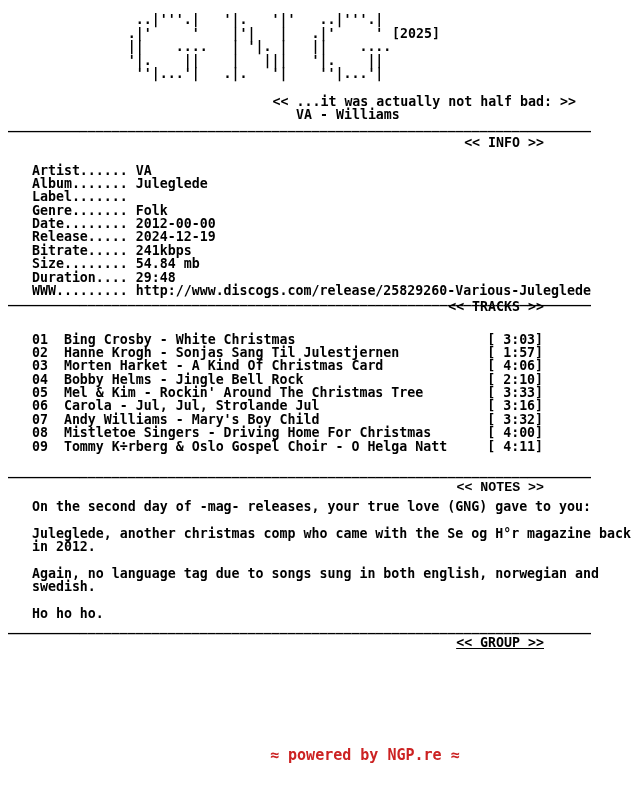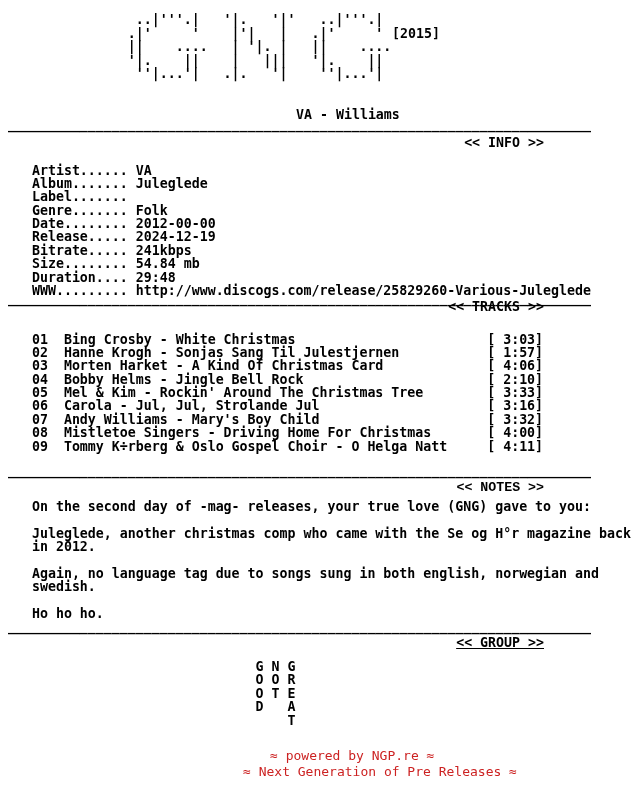--- a/index.html
+++ b/index.html
@@ -10,59 +10,54 @@
     font-weight:bold; font-size:13.288px; line-height:13.4px;
   }
   .blk { position:absolute; margin:0; white-space:pre; font:inherit; }
   .row { white-space:pre; height:13.4px; }
   .hdr { position:absolute; right:96px; white-space:pre; }
   .tag1 { position:absolute; right:64px; top:95px; white-space:pre; }
   .tag2 { position:absolute; left:296px; top:108.4px; white-space:pre; }
   .year { position:absolute; left:392px; top:27px; white-space:pre; }
   .footer-line {
     position:absolute; white-space:pre;
-    font-family:"DejaVu Sans Mono", monospace; font-weight:normal;
-    font-size:13px; line-height:13px;
+    font-family:"DejaVu Sans Mono", monospace; font-weight:bold;
+    font-size:15px; line-height:13px;
   }
 </style>
 </head>
 <body>
 
 <div class="nfo">
 
   <pre class="blk" style="top:13.4px; left:0;">                 ..|'''.|   '|.   '|'   ..|'''.|
                 .|'     '    |'|   |   .|'     '
                 ||    ....   | '|. |   ||    ....
                 '|.    ||    |   |||   '|.    ||
                  ''|...'|   .|.   '|    ''|...'|</pre>
 
-  <span class="year">[2015]</span>
+  <span class="year">[2025]</span>
 
+  <div class="tag1">&lt;&lt; ...it was actually not half bad: &gt;&gt;</div>
   <div class="tag2">VA - Williams</div>
 
   <pre class="blk sep" style="top:118px; left:0;"> _________________________________________________________________________</pre>
   <div class="hdr" style="top:136px;text-align:center;">&lt;&lt; INFO &gt;&gt;</div>
 
   <div class="blk" style="top:163.5px; left:0;" id="info-block"><div class="row">    Artist...... VA</div><div class="row">    Album....... Juleglede</div><div class="row">    Label....... </div><div class="row">    Genre....... Folk</div><div class="row">    Date........ 2012-00-00</div><div class="row">    Release..... 2024-12-19</div><div class="row">    Bitrate..... 241kbps</div><div class="row">    Size........ 54.84 mb</div><div class="row">    Duration.... 29:48</div><div class="row">    WWW......... http://www.discogs.com/release/25829260-Various-Juleglede</div></div>
 
   <pre class="blk sep" style="top:292px; left:0;"> _________________________________________________________________________</pre>
   <div class="hdr" style="top:300px;">&lt;&lt; TRACKS &gt;&gt;</div>
 
   <div class="blk" style="top:332.5px; left:0;" id="track-list"><div class="row">    01  Bing Crosby - White Christmas                        [ 3:03]</div><div class="row">    02  Hanne Krogh - Sonjas Sang Til Julestjernen           [ 1:57]</div><div class="row">    03  Morten Harket - A Kind Of Christmas Card             [ 4:06]</div><div class="row">    04  Bobby Helms - Jingle Bell Rock                       [ 2:10]</div><div class="row">    05  Mel &amp; Kim - Rockin' Around The Christmas Tree        [ 3:33]</div><div class="row">    06  Carola - Jul, Jul, Strσlande Jul                     [ 3:16]</div><div class="row">    07  Andy Williams - Mary's Boy Child                     [ 3:32]</div><div class="row">    08  Mistletoe Singers - Driving Home For Christmas       [ 4:00]</div><div class="row">    09  Tommy K÷rberg &amp; Oslo Gospel Choir - O Helga Natt     [ 4:11]</div></div>
 
   <pre class="blk sep" style="top:464px; left:0;"> _________________________________________________________________________</pre>
   <div class="hdr" style="top:481px;font-family:Liberation Mono, monospace;">&lt;&lt; NOTES &gt;&gt;</div>
 
   <div class="blk" style="top:500px; left:0;" id="notes-block"><div class="row">    On the second day of -mag- releases, your true love (GNG) gave to you:</div><div class="row"></div><div class="row">    Juleglede, another christmas comp who came with the Se og H°r magazine back</div><div class="row">    in 2012.</div><div class="row"></div><div class="row">    Again, no language tag due to songs sung in both english, norwegian and</div><div class="row">    swedish.</div><div class="row"></div><div class="row">    Ho ho ho.</div></div>
 
   <pre class="blk sep" style="top:620px; left:0;"> _________________________________________________________________________</pre>
   <div class="hdr" style="top:636px;text-decoration:underline;">&lt;&lt; GROUP &gt;&gt;</div>
 
-  <pre class="blk" style="top:660px; left:0;">                                G N G
-                                O O R
-                                O T E
-                                D   A
-                                    T</pre>
 
   <div class="footer-line" style="top: 749px; left: 270px; color: rgb(204, 34, 34);">≈ powered by NGP.re ≈</div>
-  <div class="footer-line" style="top: 765px; left: 243px; color: rgb(204, 34, 34);">≈ Next Generation of Pre Releases ≈</div>
 
 </div>
 
 </body></html>

